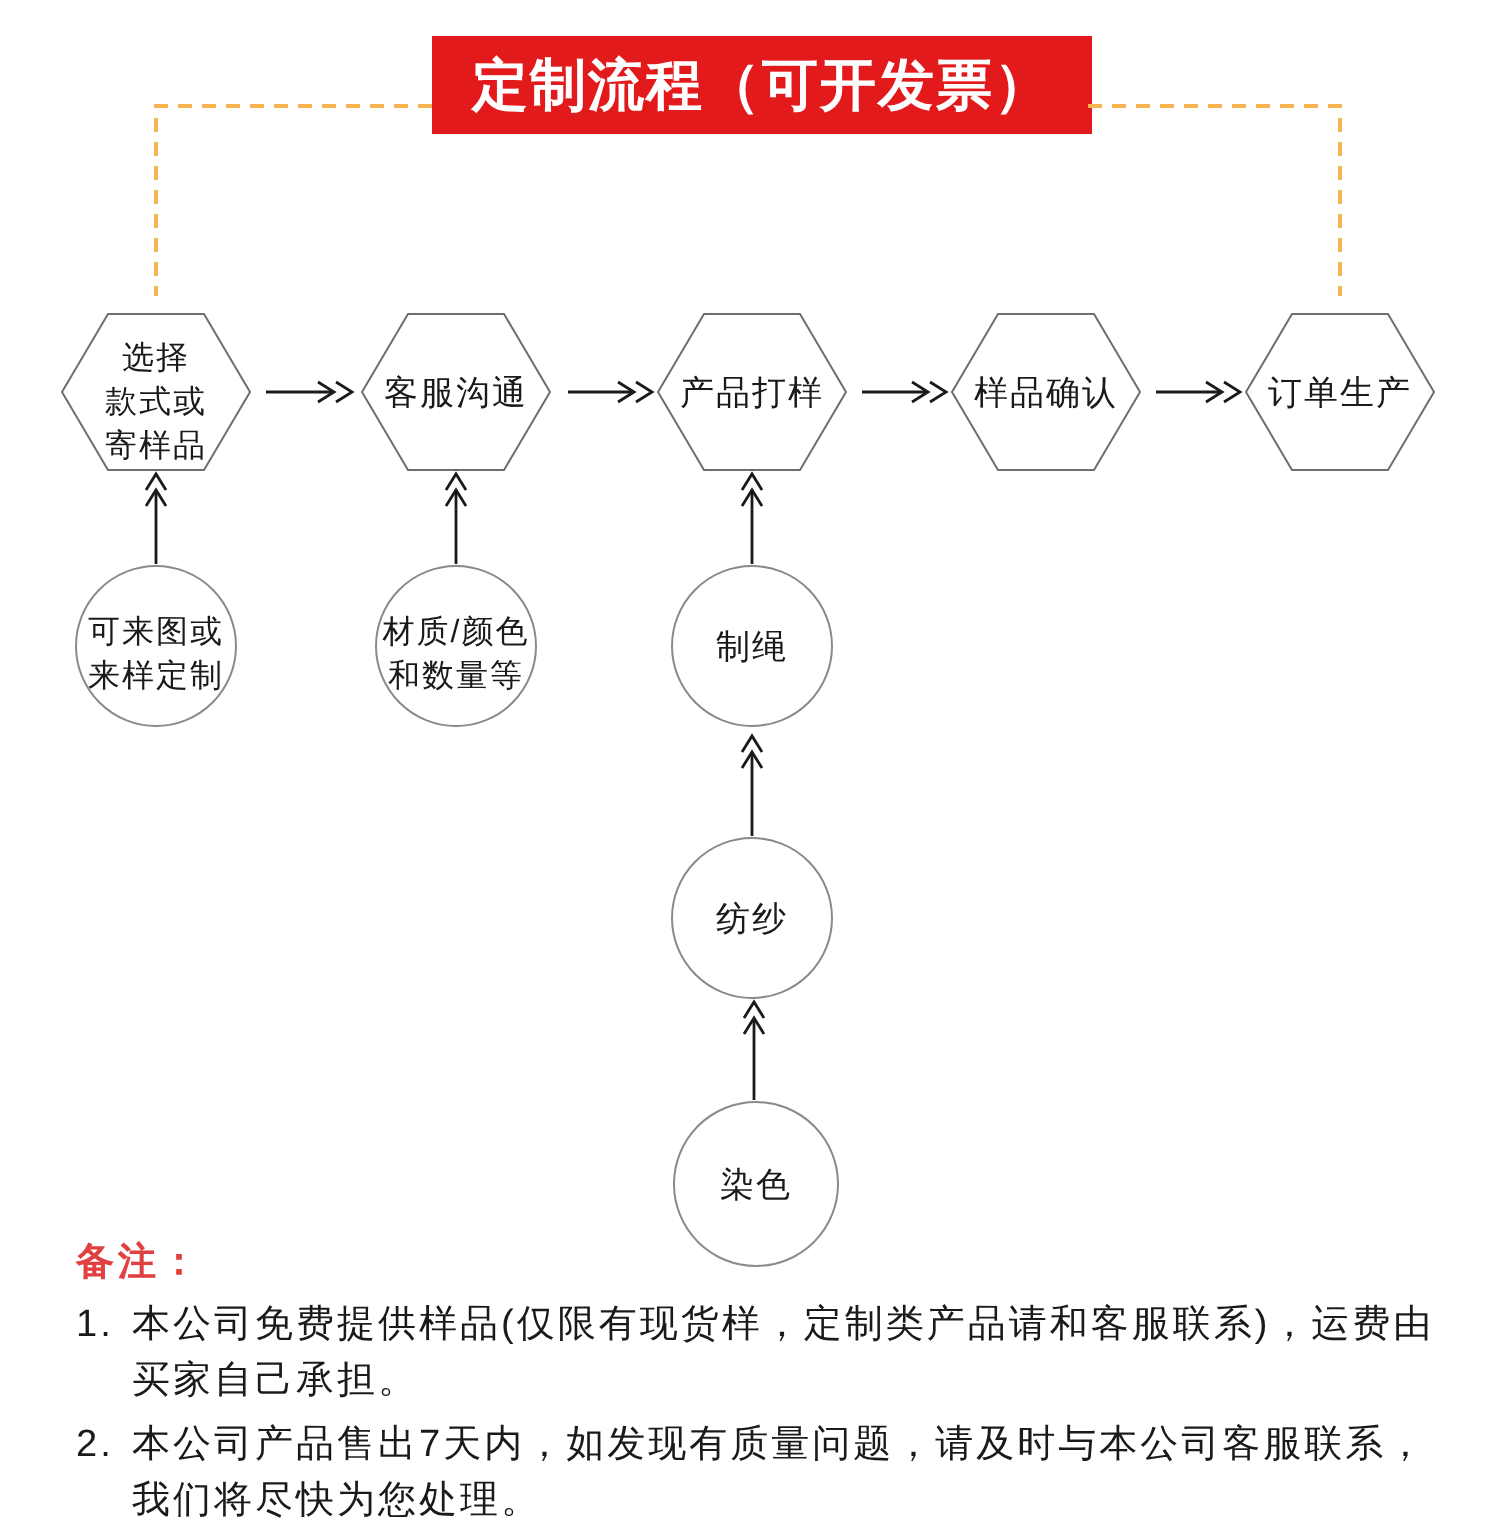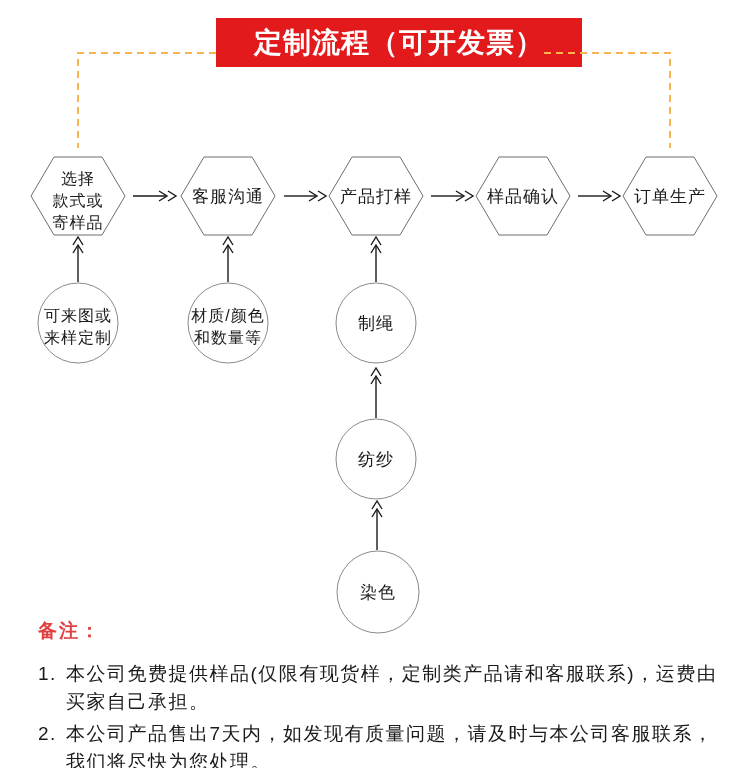--- a/index.html
+++ b/index.html
@@ -1,36 +1,36 @@
 <!DOCTYPE html>
 <html><head>
 <meta charset="utf-8">
 <style>
   html,body{margin:0;padding:0;background:#ffffff;}
   .page{
     position:relative;width:750px;height:768px;background:#ffffff;overflow:hidden;
     font-family:"Liberation Sans","DejaVu Sans",sans-serif;color:#1a1a1a;
   }
   .banner{
-    position:absolute;left:216px;top:18px;width:366px;height:49px;
+    position:absolute;left:216px;top:18px;width:330px;height:49px;
     background:#e21a1c;color:#ffffff;font-size:28px;font-weight:700;
     text-align:center;line-height:49px;letter-spacing:1px;white-space:nowrap;
   }
   .flow-svg{position:absolute;left:0;top:0;}
   .flow-svg text{
     font-family:"Liberation Sans","DejaVu Sans",sans-serif;
     font-size:17px;fill:#1a1a1a;text-anchor:middle;letter-spacing:1px;
   }
   .flow-svg text.small{font-size:16px;}
   .shape{fill:#ffffff;stroke:#6e6e6e;stroke-width:1;}
   .circ{fill:#ffffff;stroke:#8a8a8a;stroke-width:1;}
   .arrow{stroke:#1a1a1a;stroke-width:1.4;fill:none;}
   .dashed{stroke:#f8b450;stroke-width:2;stroke-dasharray:7 5;fill:none;}
   .notes{position:absolute;left:38px;top:618px;width:694px;}
-  .notes-label{color:#e04040;font-size:19px;font-weight:700;letter-spacing:2px;margin-bottom:16px;}
+  .notes-label{color:#e04040;font-size:19px;font-weight:700;letter-spacing:2px;margin-bottom:5px;}
   .note-item{display:flex;font-size:19px;line-height:28px;letter-spacing:1.5px;margin-bottom:4px;}
   .note-num{flex:0 0 28px;}
   .note-text{flex:1;}
 </style>
 </head>
 <body>
 
 <div class="page">
 
   <div class="banner">定制流程（可开发票）</div>

